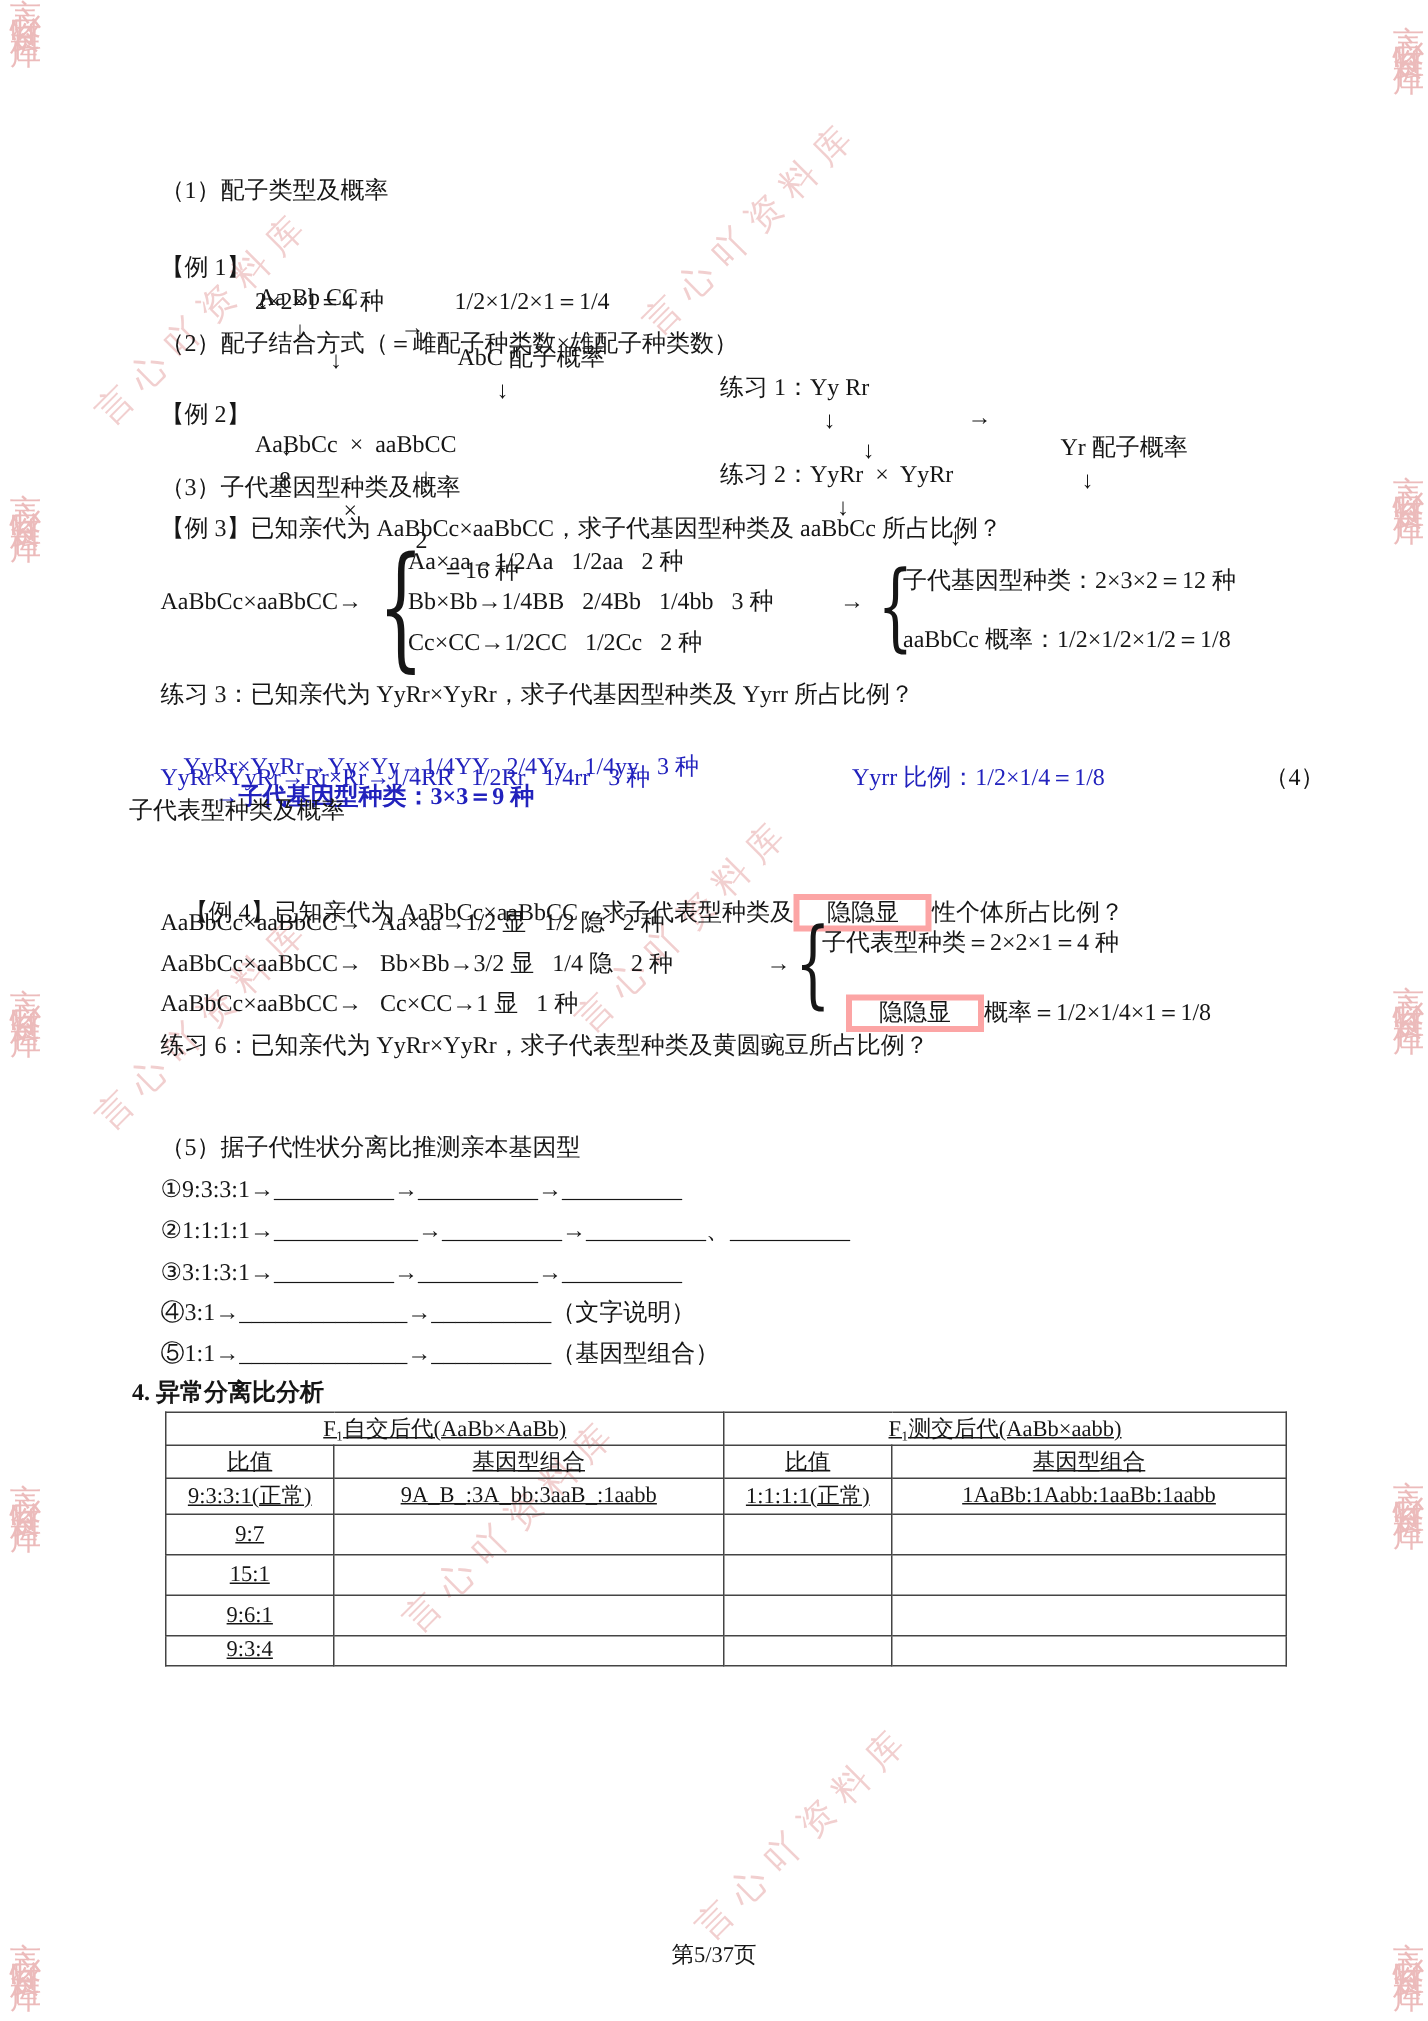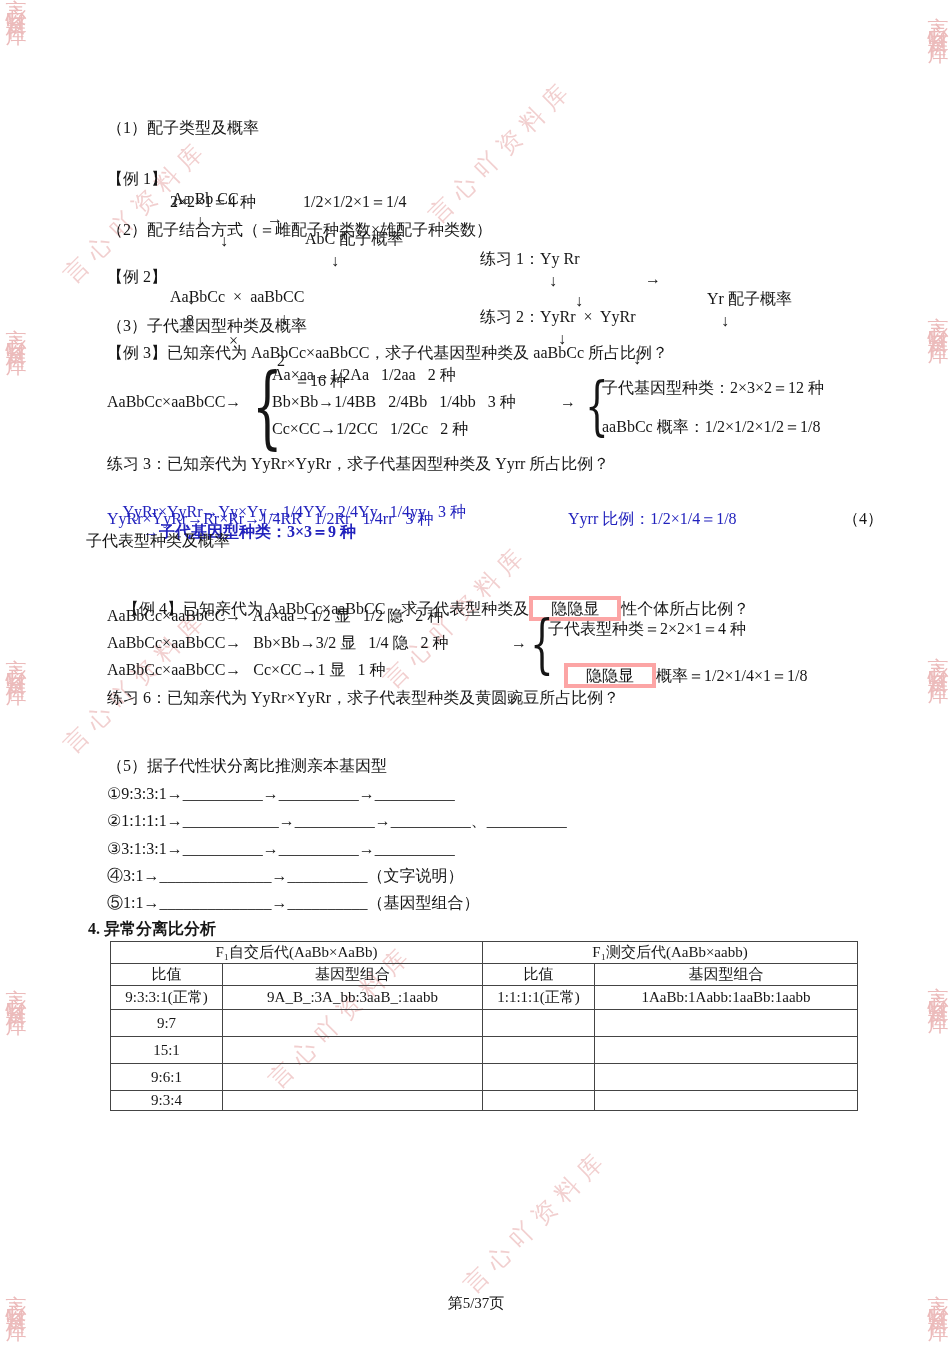--- a/index.html
+++ b/index.html
@@ -10,21 +10,21 @@
   }
   .line { position:absolute; white-space:pre; line-height:1.25; }
   .blue { color:#2222bd; }
   .bold { font-weight:bold;text-align:right; }
   .boxed { border:4px solid #fca5a5; padding:0px 18px; }
   .brace { position:absolute; line-height:1; transform-origin:top left; font-family:"DejaVu Serif",serif; color:#161616; }
   .wm { position:absolute; color:#e08f8f; font-family:"Liberation Sans",sans-serif; pointer-events:none; }
   .wm-v { writing-mode:vertical-rl; text-orientation:upright; font-size:21px; letter-spacing:5px; opacity:0.6; }
   .wm-d { transform:rotate(-45deg); transform-origin:center; font-size:24px; letter-spacing:8px; opacity:0.42; }
   table.tbl { position:absolute; border-collapse:collapse; table-layout:fixed; width:747px; font-size:15px; }
-  table.tbl td { border:1px solid #444; text-align:center; padding:1px 3px; overflow:hidden; white-space:nowrap; }
+  table.tbl td { border:1px solid #444; text-align:center; padding:1px 3px; overflow:hidden; white-space:nowrap;text-decoration:underline; }
   .footer { position:absolute; left:0; width:100%; text-align:center; font-size:15px; }
 </style>
 </head>
 <body>
 
 <div class="page">
 
   <div class="wm wm-v" style="left:2px; top:-18px">言心吖资料库</div>
   <div class="wm wm-v" style="left:2px; top:312px">言心吖资料库</div>
   <div class="wm wm-v" style="left:2px; top:642px">言心吖资料库</div>

